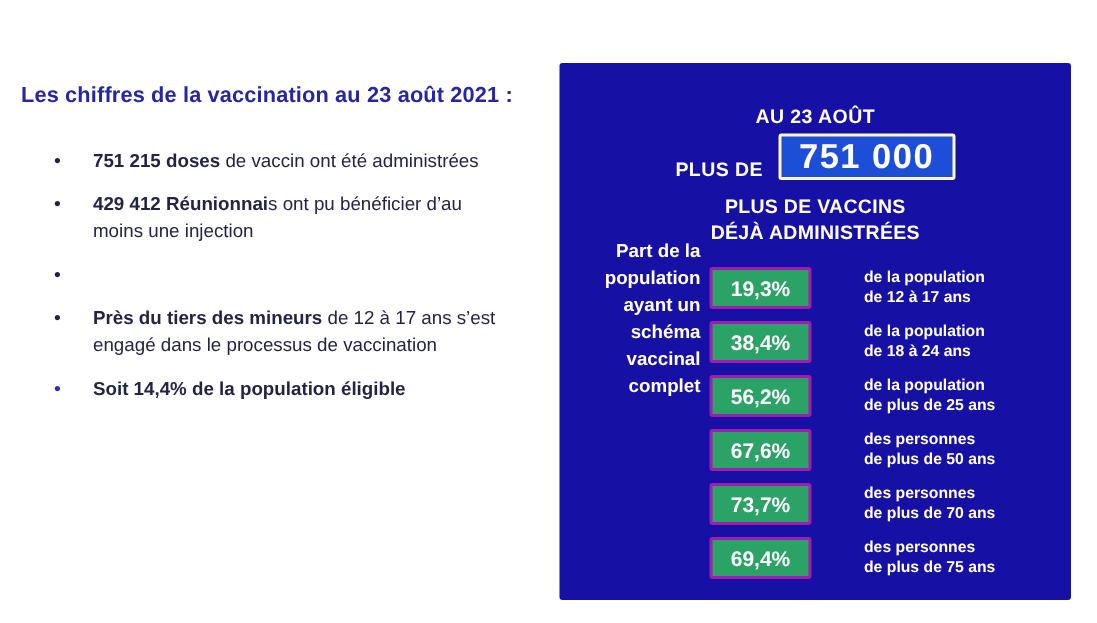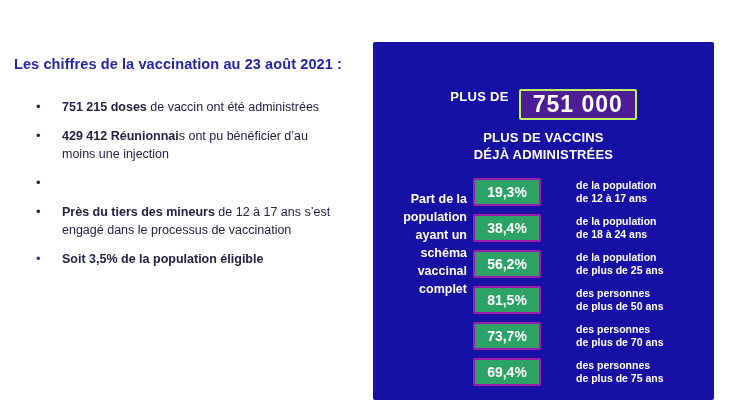--- a/index.html
+++ b/index.html
@@ -78,34 +78,34 @@
     font-size: 13px;
     font-weight: bold;
     letter-spacing: 0.3px;
   }
   .total-row {
     position: absolute;
     top: 47px;
     left: 0;
     width: 100%;
     display: flex;
-    align-items: flex-start;
+    align-items: flex-end;
     justify-content: center;
     gap: 10px;
   }
   .total-prefix {
     font-size: 13px;
     font-weight: bold;
     letter-spacing: 0.3px;
   }
   .total-value-box {
     width: 114px;
     height: 27px;
-    background: #4c1d95;
-    border: 2px solid #bef264;
+    background: #1d4ed8;
+    border: 2px solid #fef9c3;
     border-radius: 2px;
     display: flex;
     align-items: center;
     justify-content: center;
     font-size: 23px;
     font-weight: bold;
     letter-spacing: 1px;
     color: #ffffff;
   }
   .panel-subtitle {
@@ -115,21 +115,21 @@
     width: 100%;
     text-align: center;
     font-size: 13px;
     font-weight: bold;
     line-height: 17px;
     white-space: pre-line;
     letter-spacing: 0.2px;
   }
   .stats-left-label {
     position: absolute;
-    top: 148px;
+    top: 116px;
     left: 0;
     width: 94px;
     text-align: right;
     font-size: 12.5px;
     font-weight: bold;
     line-height: 18px;
     white-space: pre-line;
   }
   .stats-list {
     position: absolute;
@@ -184,26 +184,27 @@
       <li class="bullet-item">
         <span class="bullet-dot"></span>
       </li>
       <li class="bullet-item">
         <span class="bullet-dot"></span>
         <p class="bullet-text"><b>Près du tiers des mineurs</b><span> de 12 à 17 ans s’est
 engagé dans le processus de vaccination</span></p>
       </li>
       <li class="bullet-item blue-dot">
         <span class="bullet-dot"></span>
-        <p class="bullet-text"><b>Soit 3,5% de la population éligible</b><span></span></p>
+        <p class="bullet-text"><b>Soit 14,4% de la population éligible</b><span></span></p>
       </li>
     </ul>
   </section>
 
   <aside class="infographic-panel">
+    <div class="panel-date">AU 23 AOÛT</div>
     <div class="total-row">
       <span class="total-prefix">PLUS DE</span>
       <span class="total-value-box">751 000</span>
     </div>
     <div class="panel-subtitle">PLUS DE VACCINS
 DÉJÀ ADMINISTRÉES</div>
 
     <div class="stats-left-label">Part de la
 population
 ayant un
@@ -221,21 +222,21 @@
         <span class="stat-value-box">38,4%</span>
         <span class="stat-label">de la population
 de 18 à 24 ans</span>
       </div>
       <div class="stat-row">
         <span class="stat-value-box">56,2%</span>
         <span class="stat-label">de la population
 de plus de 25 ans</span>
       </div>
       <div class="stat-row">
-        <span class="stat-value-box">81,5%</span>
+        <span class="stat-value-box">67,6%</span>
         <span class="stat-label">des personnes
 de plus de 50 ans</span>
       </div>
       <div class="stat-row">
         <span class="stat-value-box">73,7%</span>
         <span class="stat-label">des personnes
 de plus de 70 ans</span>
       </div>
       <div class="stat-row">
         <span class="stat-value-box">69,4%</span>

